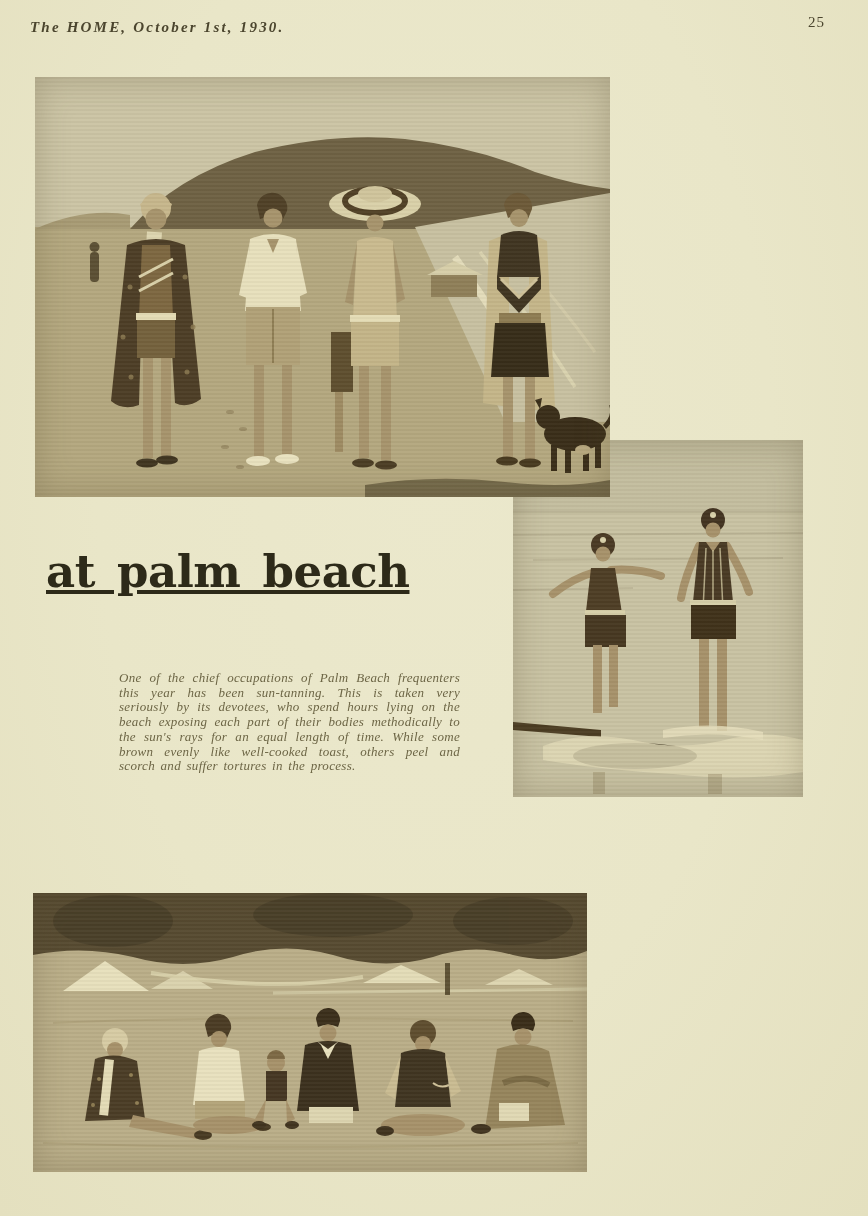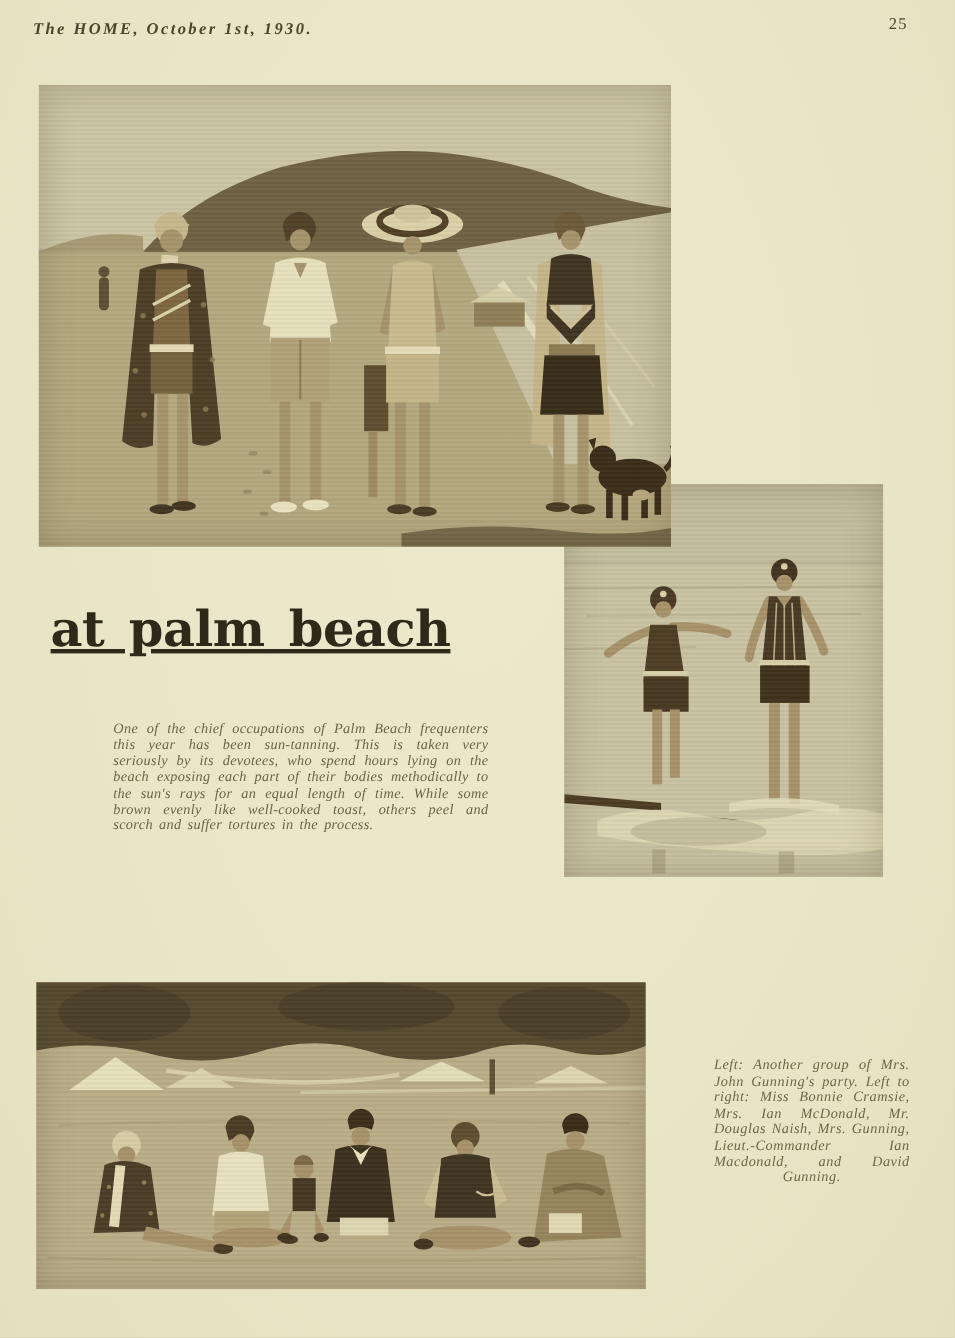--- a/index.html
+++ b/index.html
@@ -39,21 +39,21 @@
   #caption-surf {left:648px;top:297px;width:191px;}
   #caption-group{left:649px;top:961px;width:178px;}
   .headline{
     position:absolute;left:46px;top:545px;margin:0;
     font-family:"DejaVu Serif", serif;
     font-size:45px;font-weight:bold;letter-spacing:-.5px;word-spacing:7px;
     color:#2d2a19;
     text-decoration:underline;
   }
   .intro{
-    position:absolute;left:103px;top:655px;width:341px;margin:0;
+    position:absolute;left:103px;top:655px;width:341px;margin:16px;
     font-style:italic;font-size:13px;line-height:14.7px;letter-spacing:.3px;word-spacing:2px;
     color:#6c6545;text-align:justify;
   }
 </style>
 </head>
 <body>
 
 <div class="page">
 
   <div class="masthead">The HOME, October 1st, 1930.</div>
@@ -305,15 +305,14 @@
         <ellipse cx="448" cy="236" rx="10" ry="5" fill="#3f321e"></ellipse>
       </g>
     </svg>
   </figure>
 
 
   <h1 class="headline">at palm beach</h1>
 
   <p class="intro">One of the chief occupations of Palm Beach frequenters this year has been sun-tanning.  This is taken very seriously by its devotees, who spend hours lying on the beach exposing each part of their bodies methodically to the sun's rays for an equal length of time.  While some brown evenly like well-cooked toast, others peel and scorch and suffer tortures in the process.</p>
 
-  <div class="caption" id="caption-group">Left: Another group of Mrs. John Gunning's party. Left to right: Miss Bonnie Cramsie, Mrs. Ian McDonald, Mr. Douglas Naish, Mrs. Gunning, Lieut.-Commander Ian Macdonald, and David Gunning.</div>
 
 </div>
 
 </body></html>

